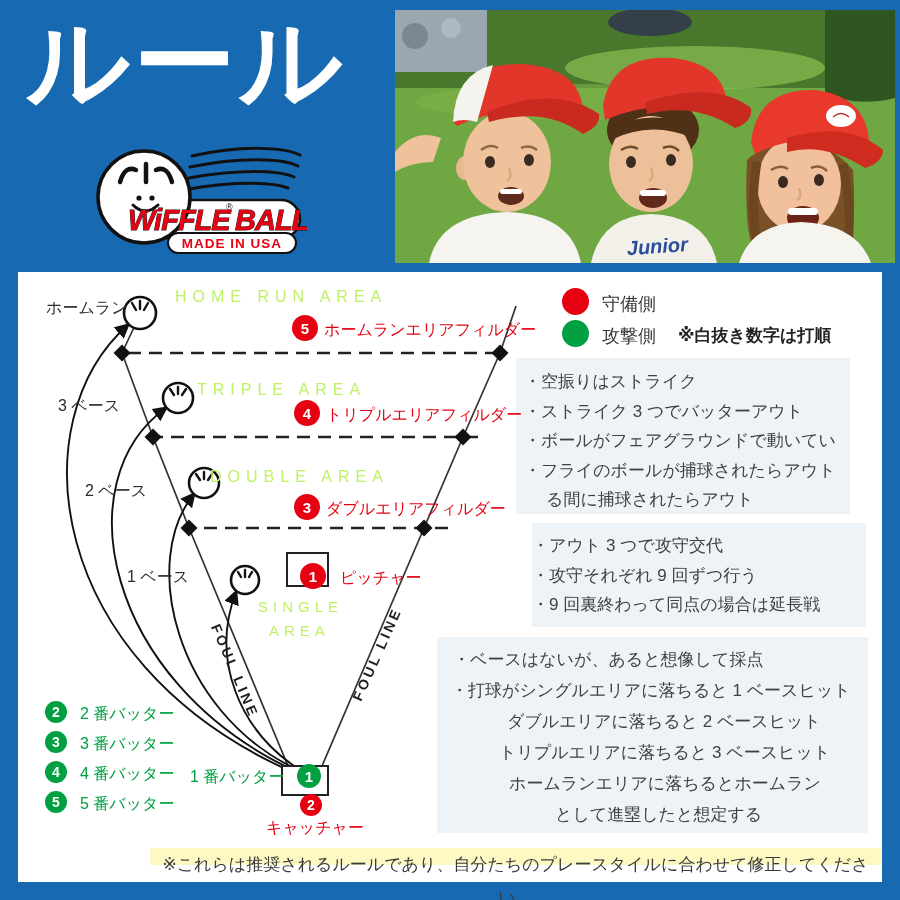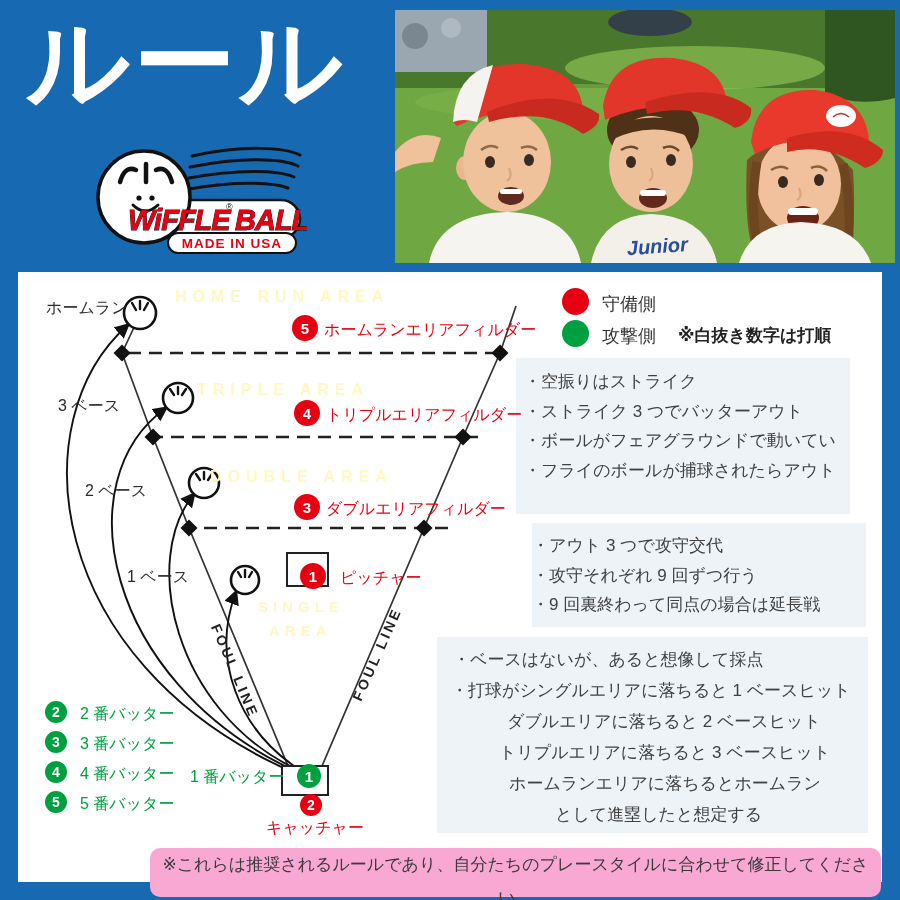--- a/index.html
+++ b/index.html
@@ -24,40 +24,40 @@
   .b2{left:532px;top:523px;width:334px;height:104px;padding:8px 0 0 0;box-sizing:border-box;line-height:29.5px;}
   .b3{left:437px;top:637px;width:431px;height:196px;padding:7px 0 0 0;box-sizing:border-box;line-height:31px;}
   .b1 .cont{margin-left:22px;}
   .b3 .l0{margin-left:16px;}
   .b3 .l1{margin-left:14px;}
   .b3 .l2{margin-left:70px;}
   .b3 .l3{margin-left:62px;}
   .b3 .l4{margin-left:72px;}
   .b3 .l5{margin-left:118px;}
 
-  .footerbar{left:150px;top:848px;width:731px;height:49px;background:#f9a8d4;border-radius:10px;}
+  .footerbar{left:150px;top:848px;width:731px;height:17px;background:#fef9c3;}
   .footerbar div{line-height:33px;text-align:center;font-size:17px;color:#3a3a3a;}
 
   
   .badge{border-radius:50%;color:#fff;font-weight:bold;display:flex;align-items:center;justify-content:center;}
   .badge.red{background:#e60012;}
   .badge.green{background:#00a041;}
   .d27{width:27px;height:27px;}
   .d26{width:26px;height:26px;font-size:15px;}
   .d24{width:24px;height:24px;font-size:15px;}
   .d22{width:22px;height:22px;font-size:14px;}
 
   
   .jp{font-size:16px;color:#2b2b2b;white-space:nowrap;}
   .redtxt{font-size:16px;color:#e60012;white-space:nowrap;}
   .greentxt{font-size:16px;color:#00a041;white-space:nowrap;}
   .legendtxt{font-size:18px;color:#333;white-space:nowrap;}
   .legendnote{font-size:17px;font-weight:bold;color:#222;white-space:nowrap;}
   .areatxt{
-    font-size:16px;font-weight:bold;color:#fef9c3;letter-spacing:6px;white-space:nowrap;
+    font-size:16px;font-weight:normal;color:#bef264;letter-spacing:6px;white-space:nowrap;
   }
   .foultxt{
     width:150px;text-align:center;font-size:14px;font-weight:bold;color:#222;
     letter-spacing:3px;white-space:nowrap;
   }
 </style>
 </head>
 <body>
 
 <div class="canvas">
@@ -154,20 +154,21 @@
     </g>
   </svg>
 
   <div class="abs panel"></div>
 
   <div class="abs rblock b1">
     <div>・空振りはストライク</div>
     <div>・ストライク 3 つでバッターアウト</div>
     <div>・ボールがフェアグラウンドで動いてい</div>
     <div>・フライのボールが捕球されたらアウト</div>
+    <div class="cont">る間に捕球されたらアウト</div>
   </div>
   <div class="abs rblock b2">
     <div>・アウト 3 つで攻守交代</div>
     <div>・攻守それぞれ 9 回ずつ行う</div>
     <div>・9 回裏終わって同点の場合は延長戦</div>
   </div>
   <div class="abs rblock b3">
     <div class="l0">・ベースはないが、あると想像して採点</div>
     <div class="l1">・打球がシングルエリアに落ちると 1 ベースヒット</div>
     <div class="l2">ダブルエリアに落ちると 2 ベースヒット</div>

